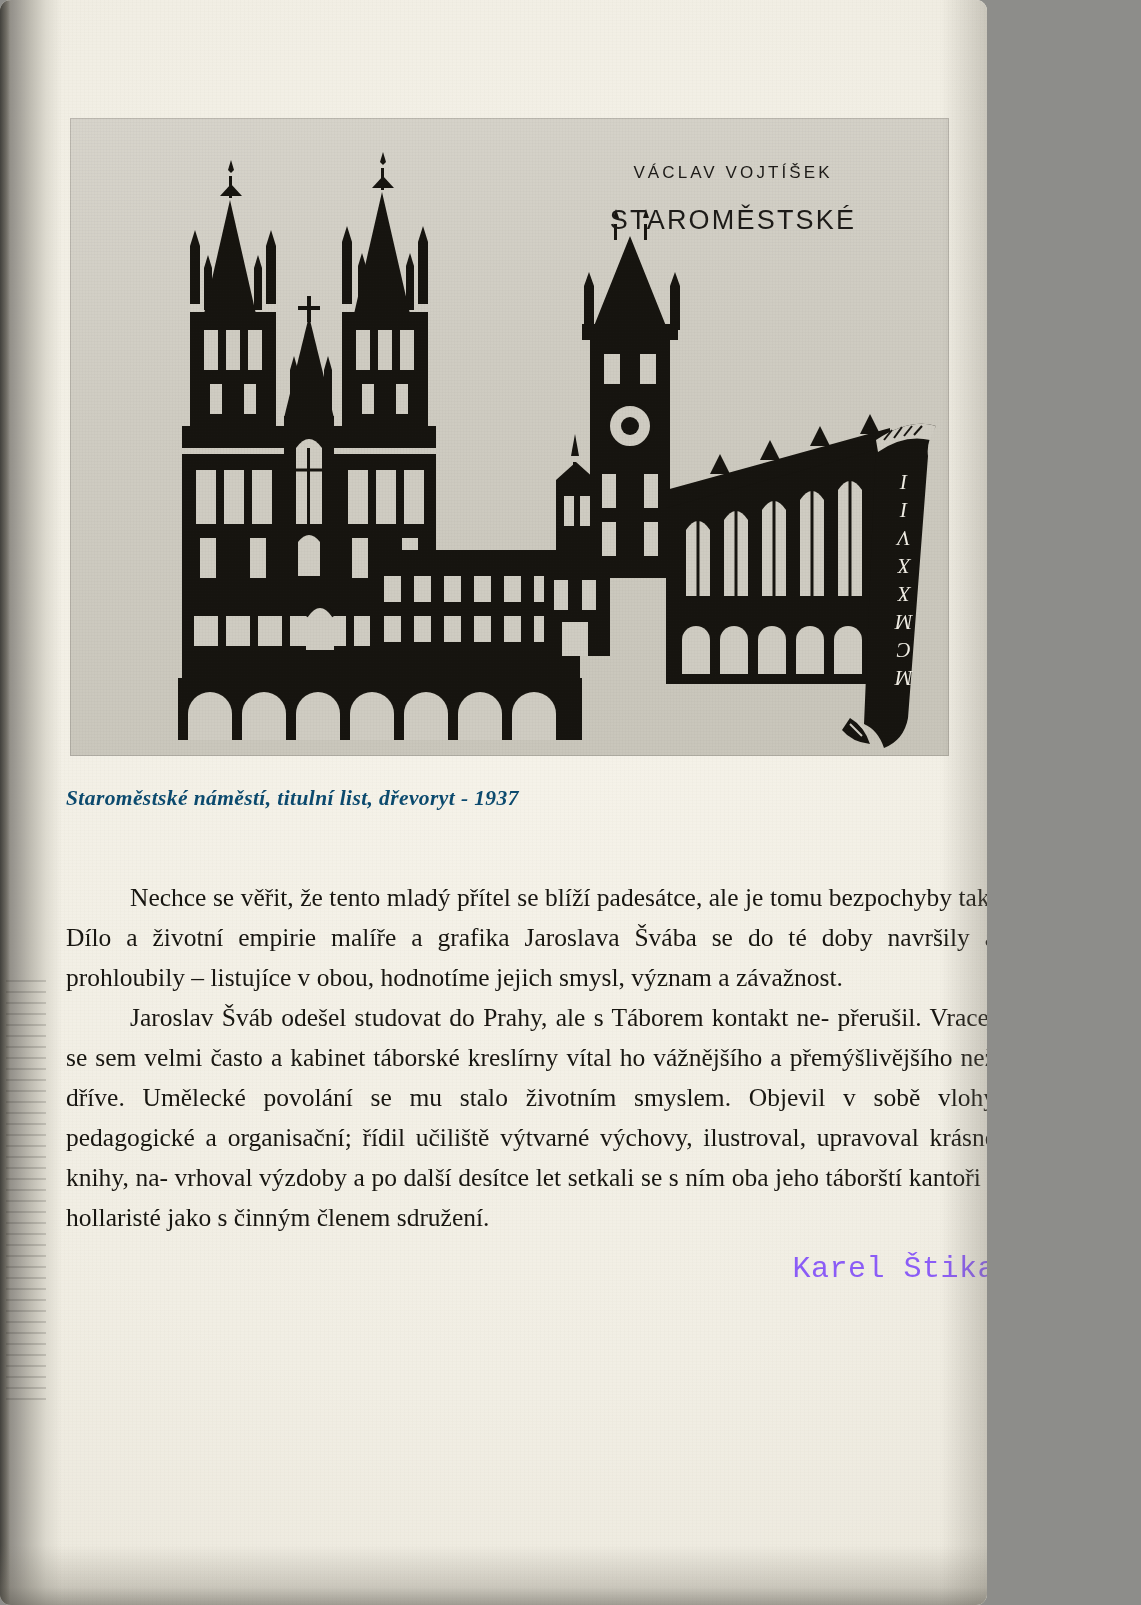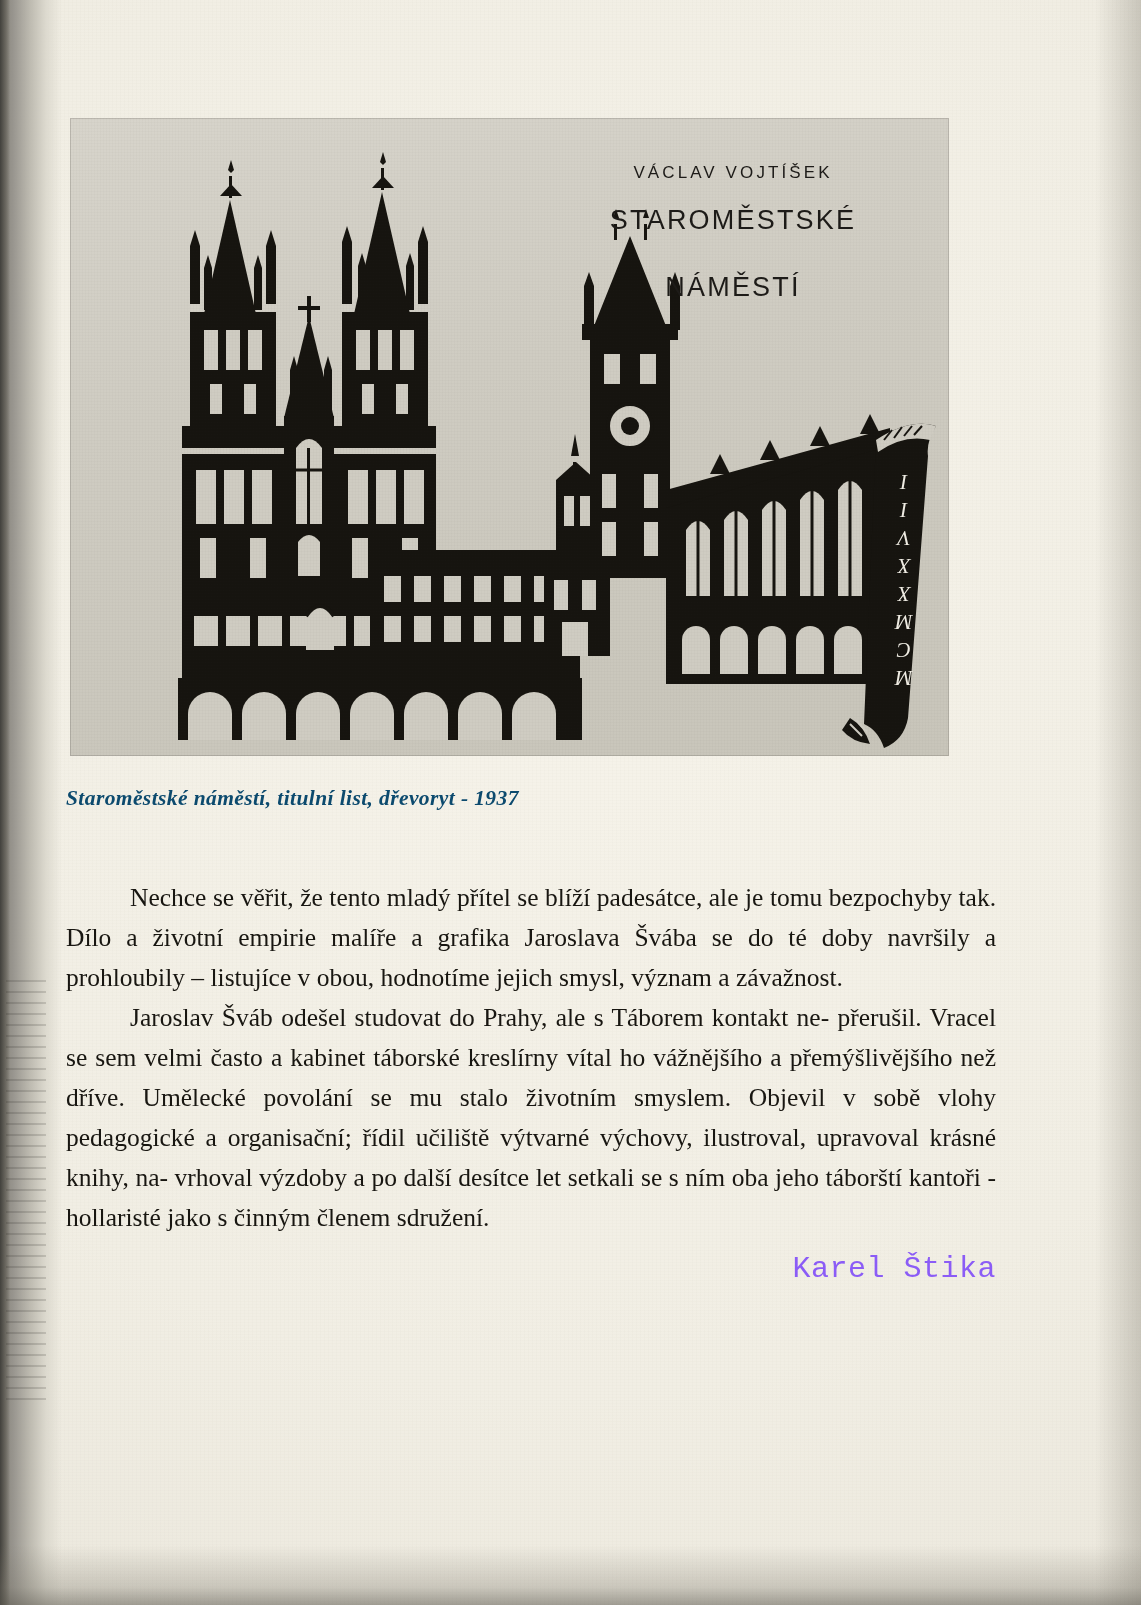--- a/index.html
+++ b/index.html
@@ -2,25 +2,26 @@
 <html><head>
 <meta charset="utf-8">
 <style>
   html, body {
     margin: 0;
     padding: 0;
     background: #8d8d8a;
   }
   .page {
     position: relative;
-    width: 1141px;
+    width: 987px;
     height: 1605px;
     overflow: hidden;
     background: #f2efe6;
     font-family: "Liberation Serif", serif;
+    border-radius: 11px;
   }
   
   .paper-base {
     position: absolute;
     inset: 0;
     background:
       radial-gradient(120% 85% at 50% 40%, #f6f3ea 0%, #f1eee4 55%, #e8e4d8 100%);
   }
   .paper-grain {
     position: absolute;
@@ -421,21 +422,20 @@
           <line x1="786" y1="602" x2="797" y2="614"></line>
         </g>
       </g>
     </svg>
 
     <div class="plate-grain"></div>
 
     <div class="plate-title">
       <div class="plate-author">VÁCLAV VOJTÍŠEK</div>
       <div class="plate-line1">STAROMĚSTSKÉ</div>
-      <div class="plate-line2">NÁMĚSTÍ</div>
     </div>
 
     <div class="plate-banner-text">MCMXXVII</div>
   </div>
 
   <div class="caption">Staroměstské náměstí, titulní list, dřevoryt - 1937</div>
 
   <div class="body-block">
 
     <p class="para">

